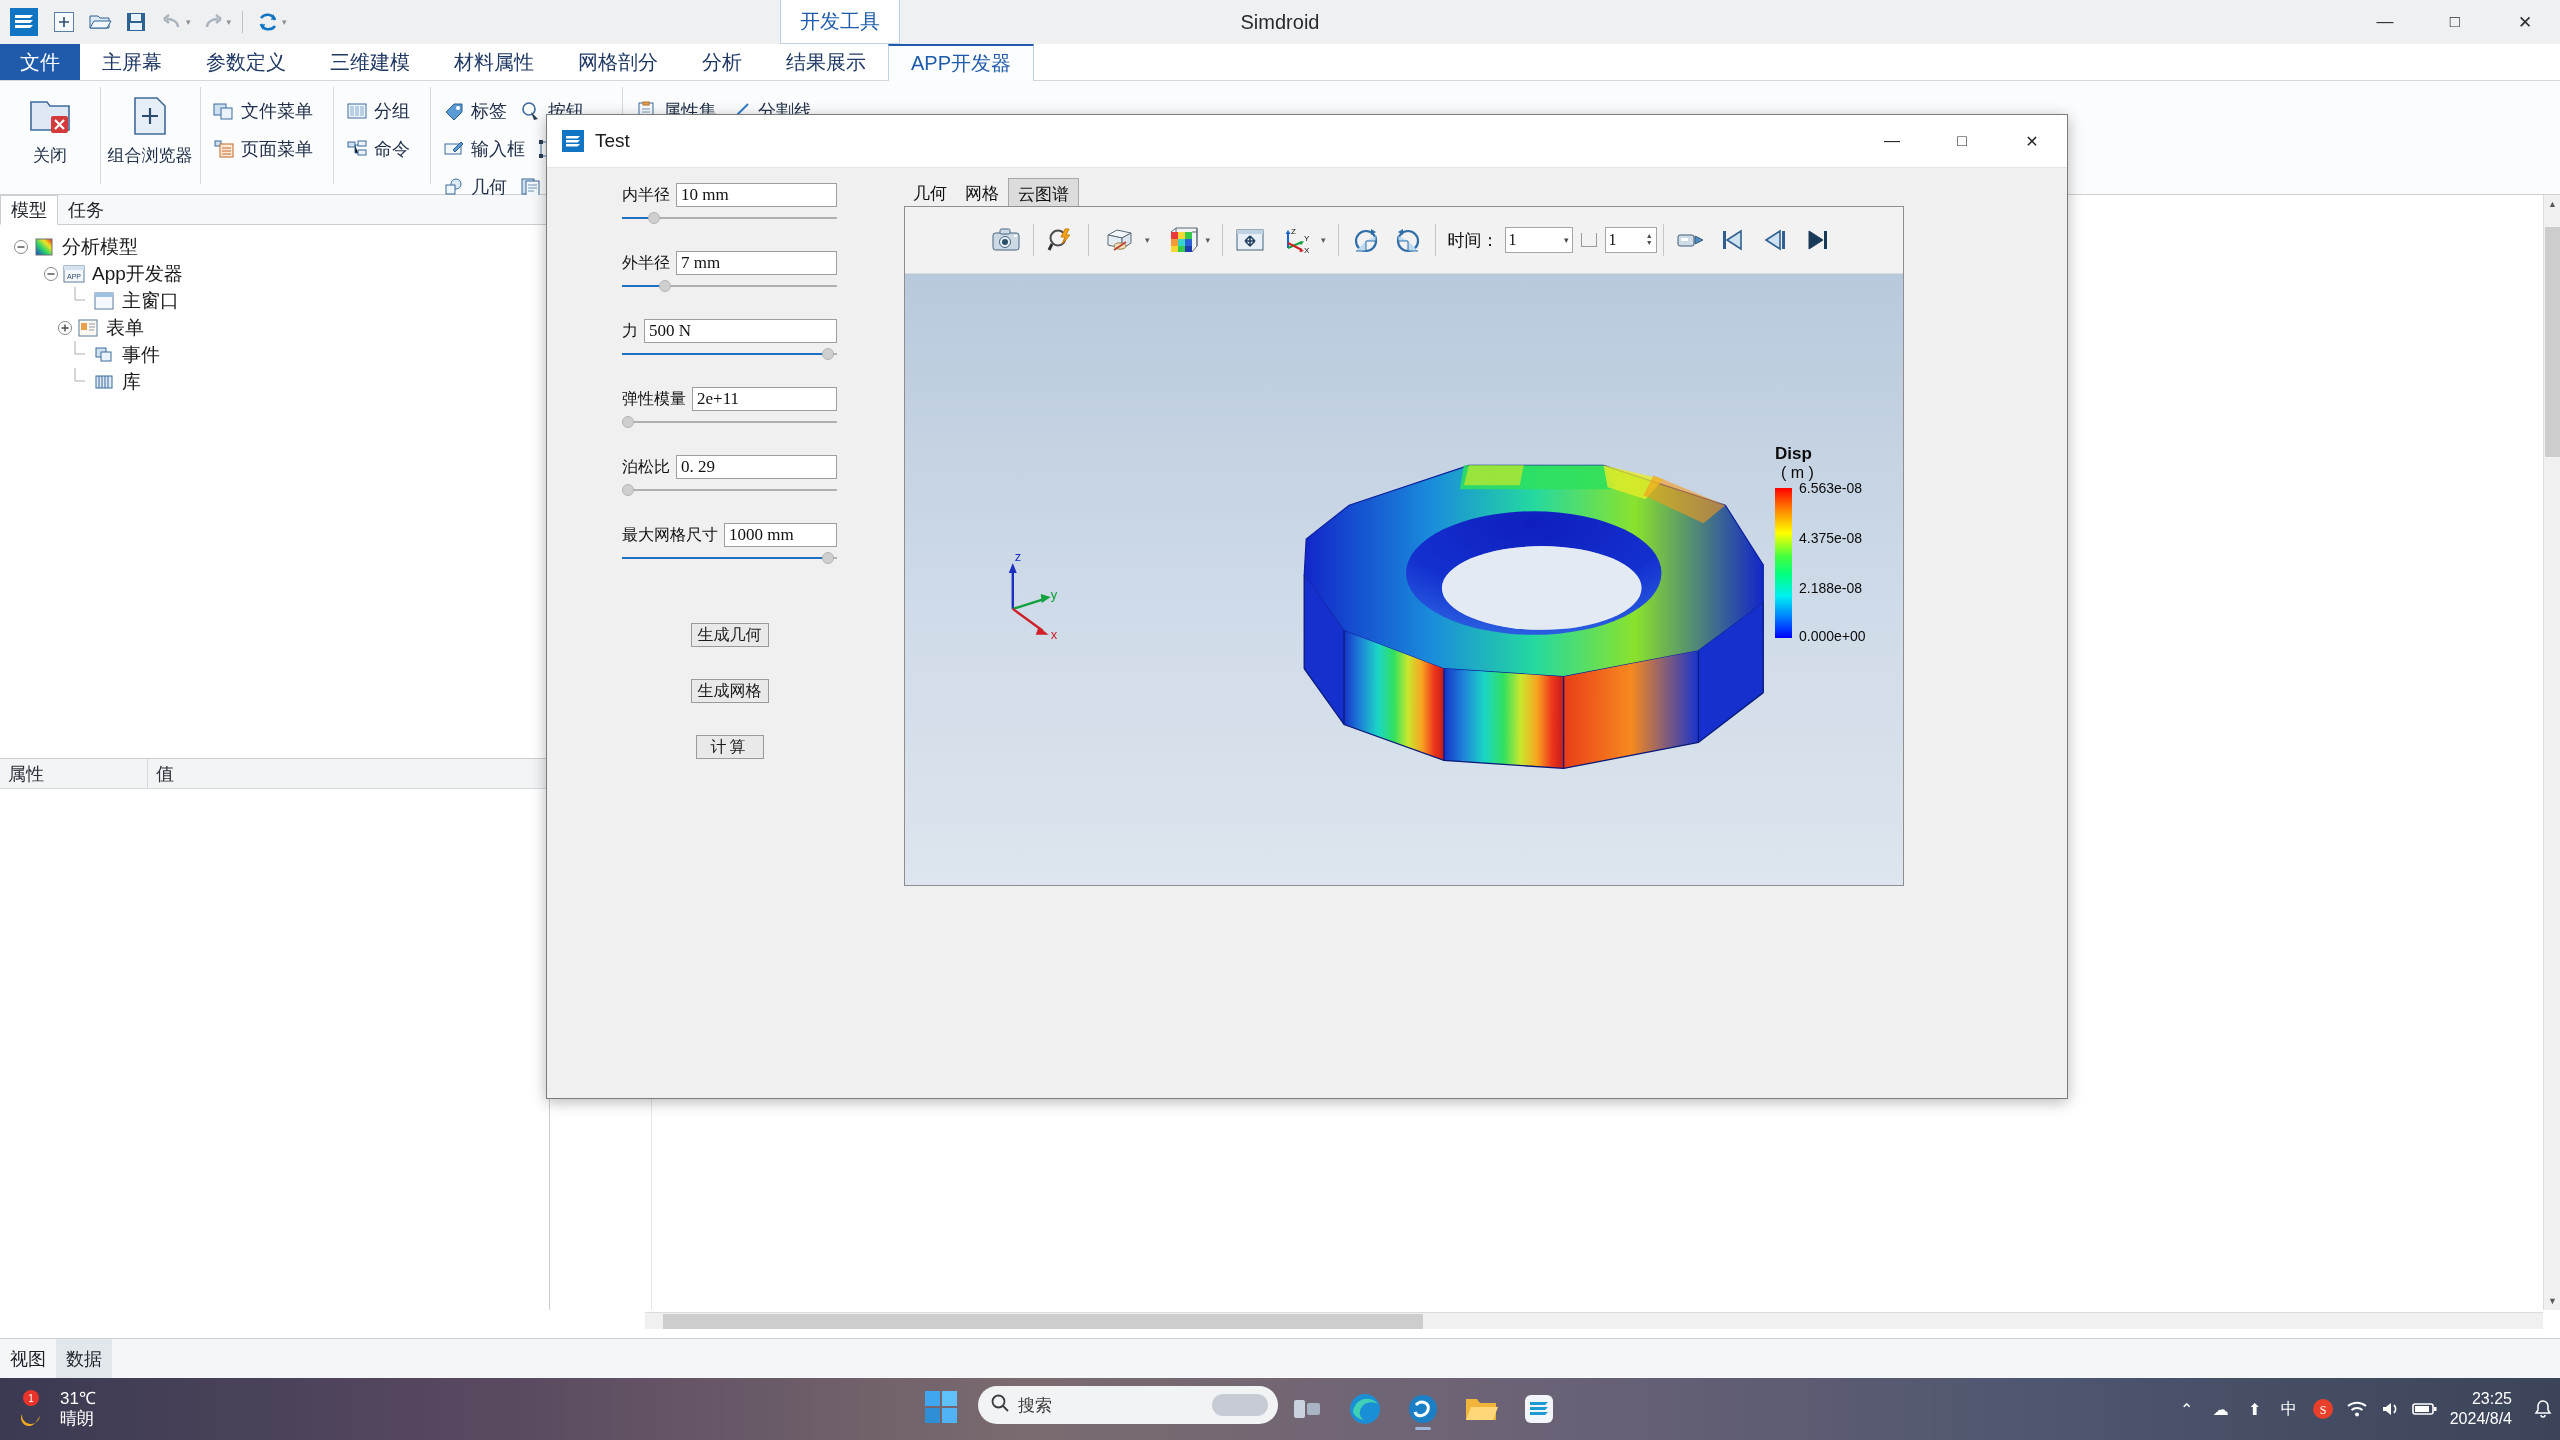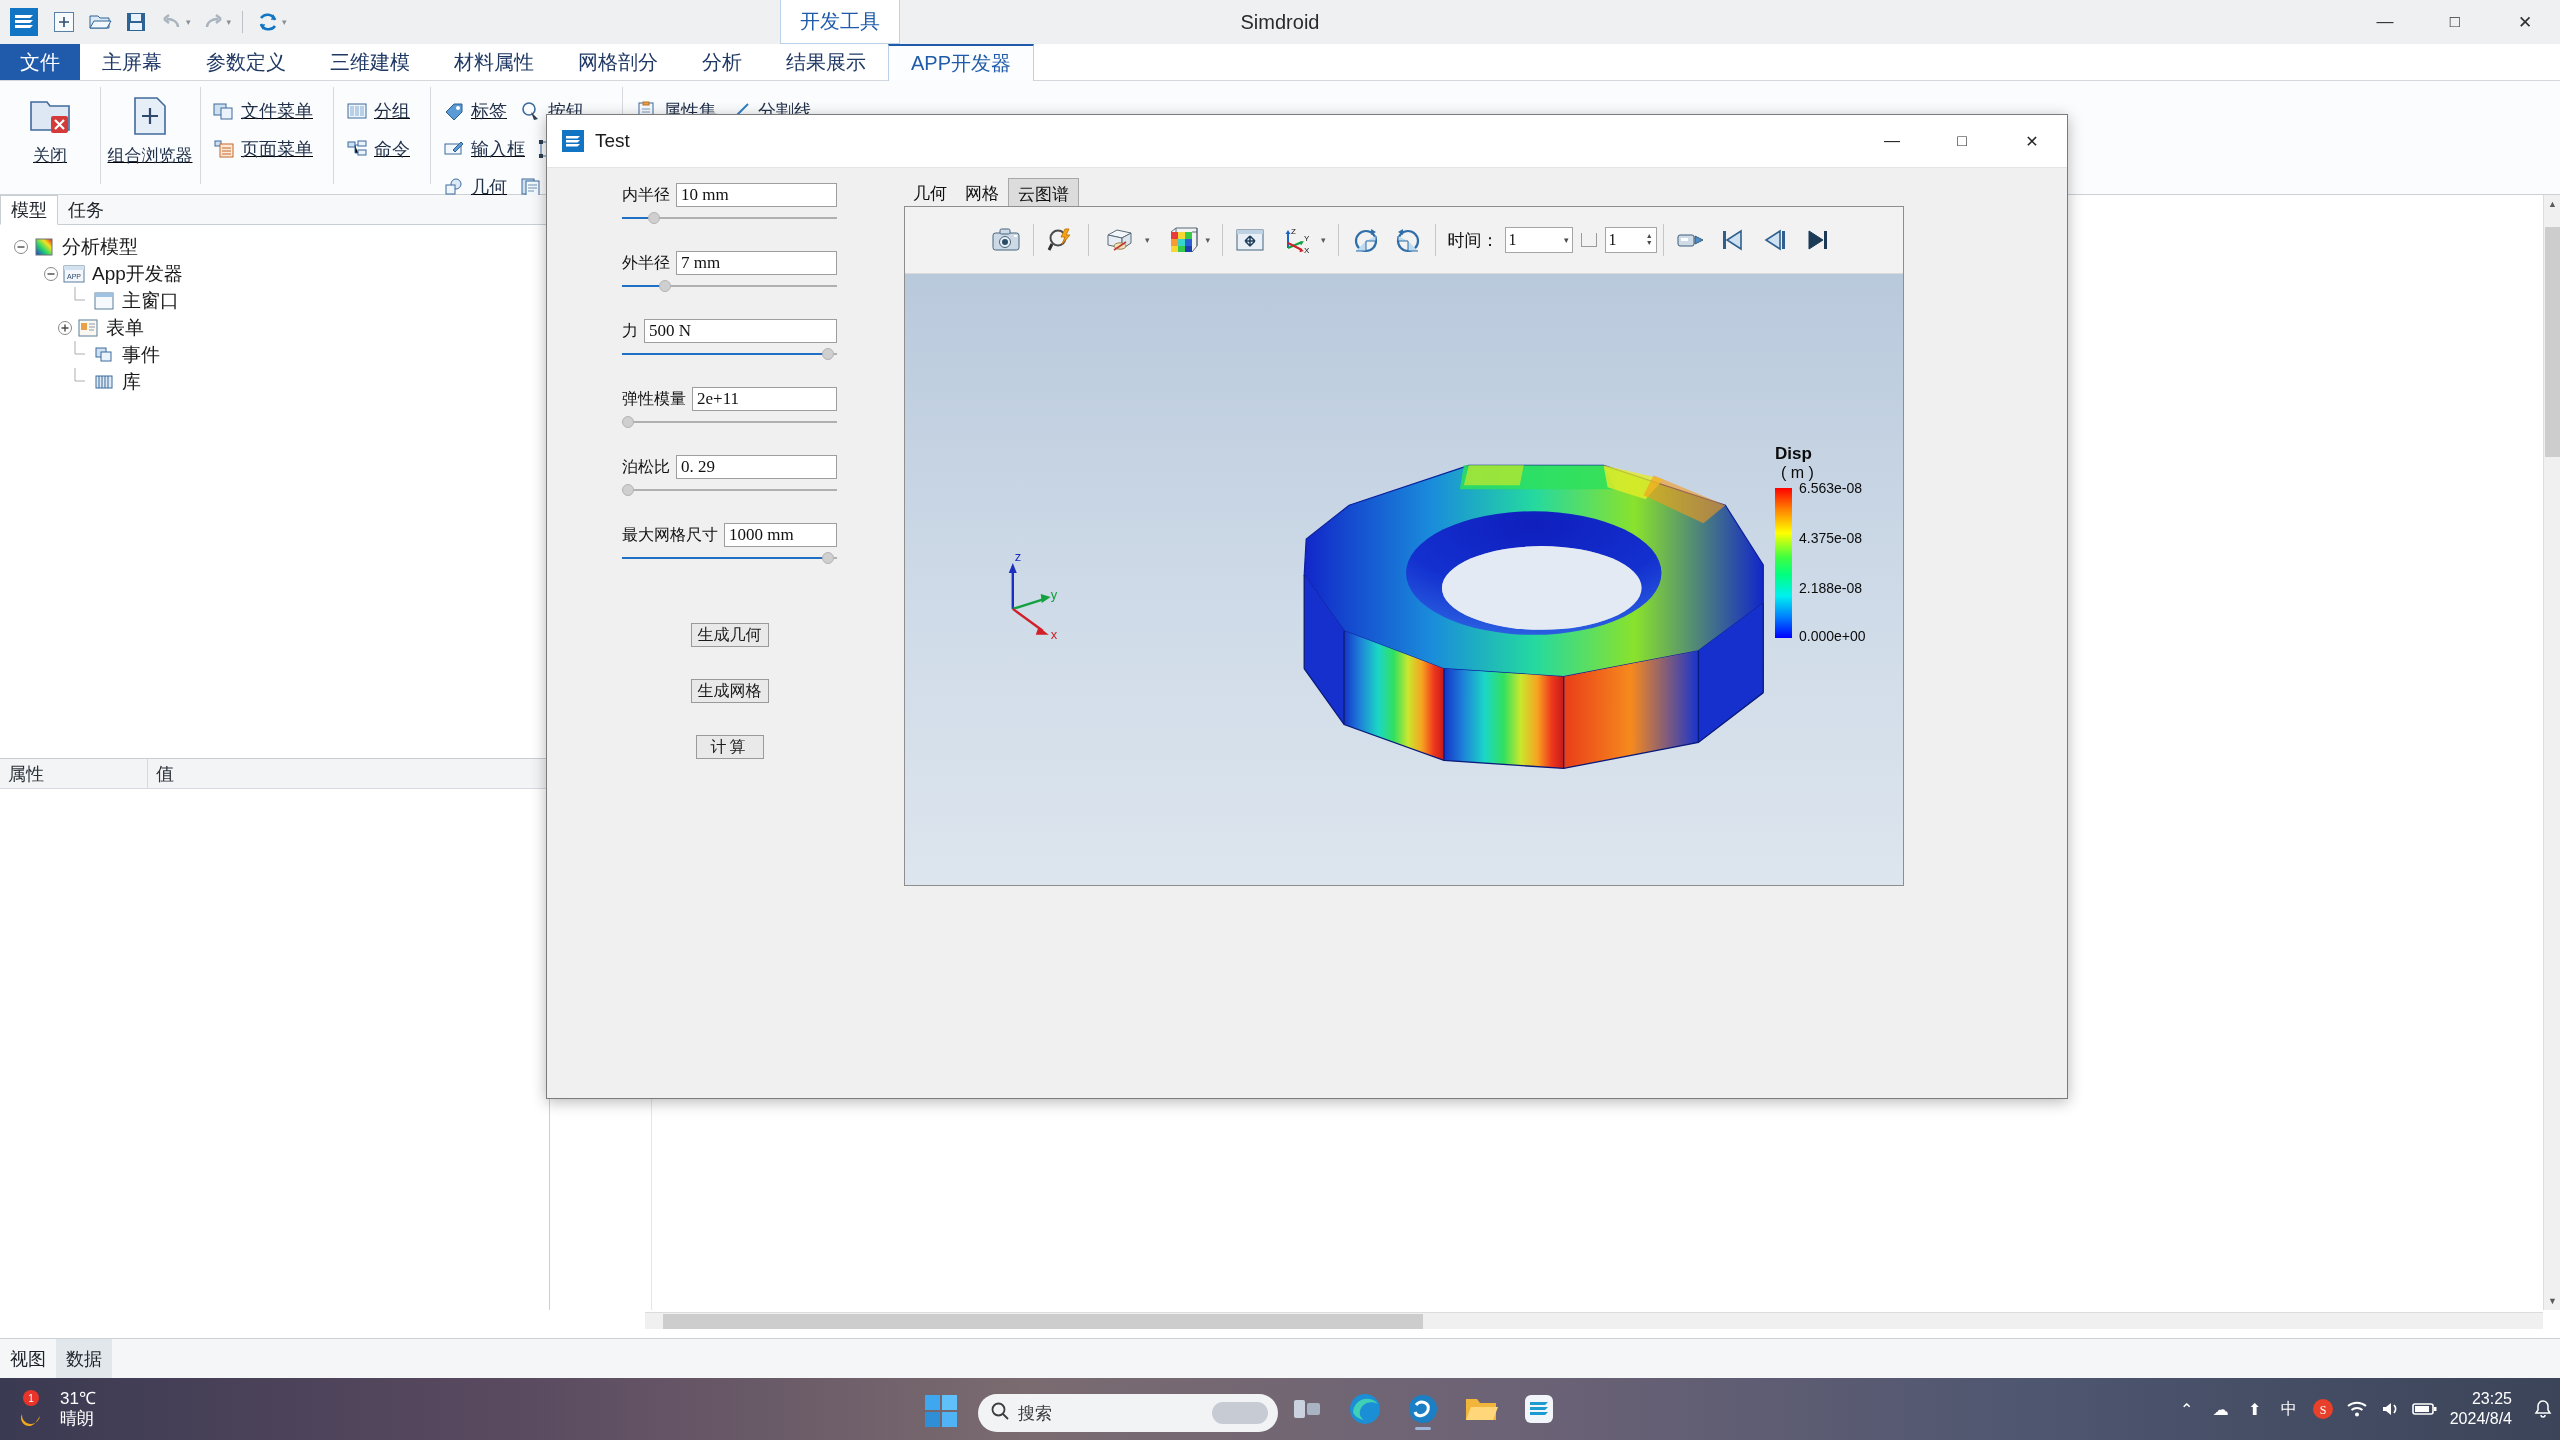--- a/index.html
+++ b/index.html
@@ -61,21 +61,21 @@
     border-left: 1px solid #bcd2e8; border-right: 1px solid #bcd2e8;
     border-top: 2px solid #1f5baa; margin-bottom: -1px;
   }
 
   
   #ribbon {
     position: absolute; left: 0; top: 81px; width: 2560px; height: 114px;
     background: #fbfcfd; border-bottom: 1px solid #ccd1d6;
     display: flex; align-items: stretch;
   }
-  .rgroup { display: flex; align-items: flex-start; padding: 5px 10px 0 10px; position: relative; text-decoration: underline; }
+  .rgroup { display: flex; align-items: flex-start; padding: 5px 10px 0 10px; position: relative; }
   .rgroup + .rgroup::before {
     content: ""; position: absolute; left: 0; top: 6px; bottom: 10px; width: 1px; background: #d6dadf;
   }
   .bigbtn {
     width: 80px; display: flex; flex-direction: column; align-items: center; padding-top: 6px;
   }
   .bigbtn .glyph { height: 48px; display: flex; align-items: center; justify-content: center; }
   .bigbtn .lbl { font-size: 17px; color: #21304a; margin-top: 4px; white-space: nowrap; }
 
   .smallgrid { display: flex; flex-direction: column; justify-content: center; padding-top: 6px; }
@@ -253,21 +253,21 @@
 
   
   #taskbar {
     position: absolute; left: 0; bottom: 0; width: 2560px; height: 62px;
     background: linear-gradient(90deg,#3a3a52 0%,#5a4a60 20%,#7a6b70 40%,#6b6276 60%,#4e5670 80%,#3b4458 100%);
     display: flex; align-items: center;
   }
   #tb-weather { display: flex; align-items: center; margin-left: 18px; color: #fff; }
   #tb-weather .wico { width: 34px; height: 38px; position: relative; margin-right: 8px; }
   #tb-weather .wtxt { font-size: 17px; line-height: 20px; }
-  #tb-center { position: absolute; left: 920px; display: flex; align-items: flex-end; font-family: Liberation Serif, serif; }
+  #tb-center { position: absolute; left: 920px; display: flex; align-items: flex-start; font-family: Liberation Serif, serif; }
   #tb-start { width: 42px; height: 42px; display: flex; align-items: center; justify-content: center; margin-right: 16px; }
   #tb-search {
     width: 300px; height: 38px; background: #f2f3f5; border-radius: 19px;
     display: flex; align-items: center; padding: 0 12px; position: relative;
   }
   #tb-search .sico { margin-right: 8px; }
   #tb-search .sph { font-size: 17px; color: #3c3c3c; }
   #tb-search .blob { position: absolute; right: 10px; width: 56px; height: 22px; border-radius: 11px; background: #c6cbd4; }
   .tb-app { width: 52px; height: 46px; display: flex; align-items: center; justify-content: center; margin: 0 3px; position: relative; }
   .tb-app.running::after { content: ""; position: absolute; bottom: 2px; left: 18px; width: 16px; height: 3px; border-radius: 2px; background: #9fb6d8; }

